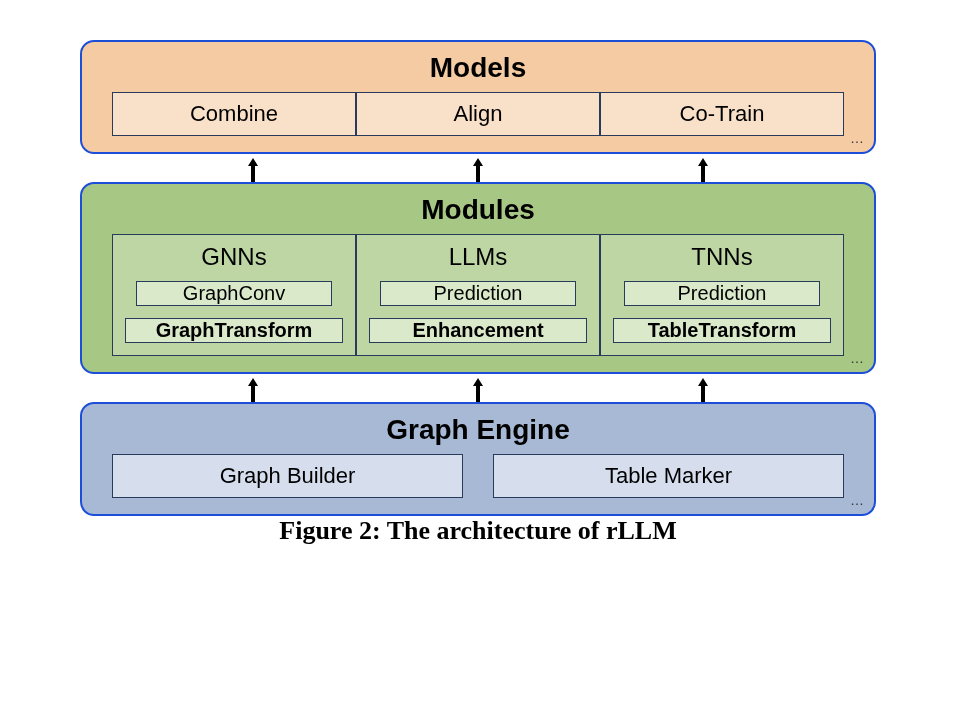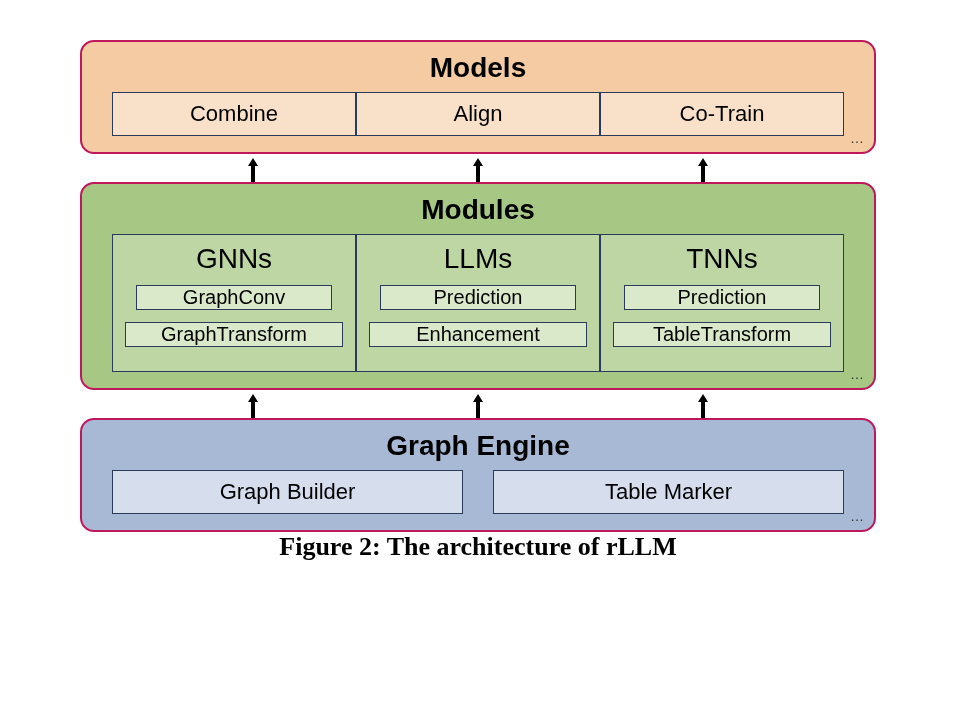--- a/index.html
+++ b/index.html
@@ -5,21 +5,21 @@
     * { box-sizing: border-box; margin: 0; padding: 0; }
     body {
       font-family: Arial, Helvetica, sans-serif;
       background: #fff;
       width: 956px;
       height: 712px;
       padding: 40px 80px 20px 80px;
       position: relative;
     }
     .layer {
-      border: 2px solid #be185d;
+      border: 2px solid #1d4ed8;
       border-radius: 14px;
       position: relative;
       padding: 10px 30px 16px 30px;
       margin-bottom: 0;
     }
     .layer-models {
       background: #f4cba2;
     }
     .layer-modules {
       background: #a7c885;
@@ -64,35 +64,35 @@
     .module-group {
       border: 1.5px solid #2a3a5a;
       background: #bdd6a4;
       flex: 1;
       padding: 8px 12px 12px 12px;
       display: flex;
       flex-direction: column;
       align-items: center;
     }
     .module-title {
-      font-size: 28px;
+      font-size: 24px;
       font-weight: normal;
       text-align: right;
       margin-bottom: 10px;
     }
     .module-box {
       background: #dbe9cb;
       border: 1.5px solid #2a3a5a;
       font-size: 20px;
       padding: 0 12px;
       margin-bottom: 12px;
       width: 90%;
       text-align: center;
     }
-    .module-box:last-child { margin-bottom: 12px; width: 100%; }
+    .module-box:last-child { margin-bottom: 0; width: 100%; font-weight: bold; }
     .dots {
       position: absolute;
       right: 10px;
       bottom: 6px;
       font-size: 14px;
       color: #333;
     }
     .arrows {
       display: flex;
       justify-content: space-around;

